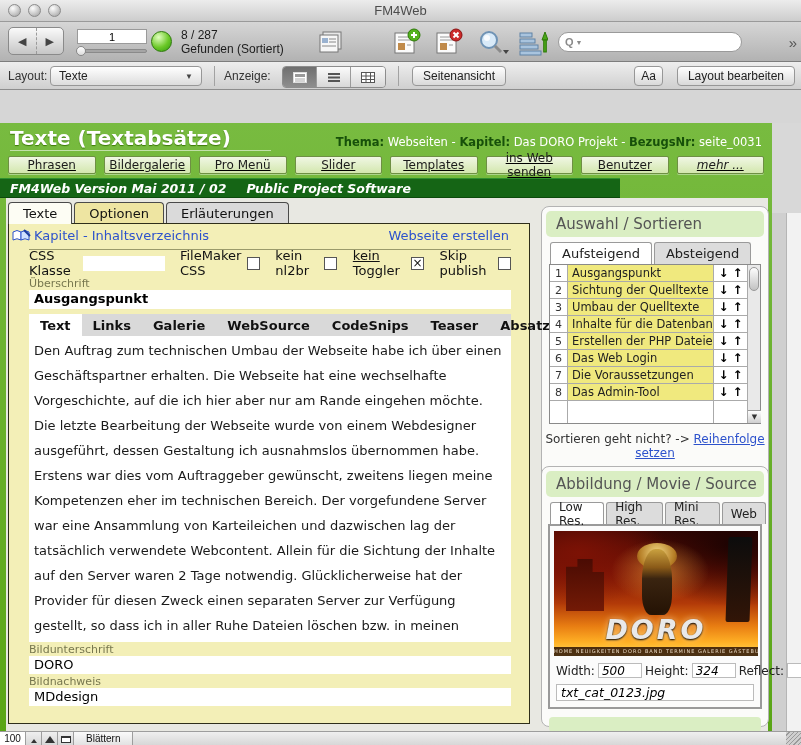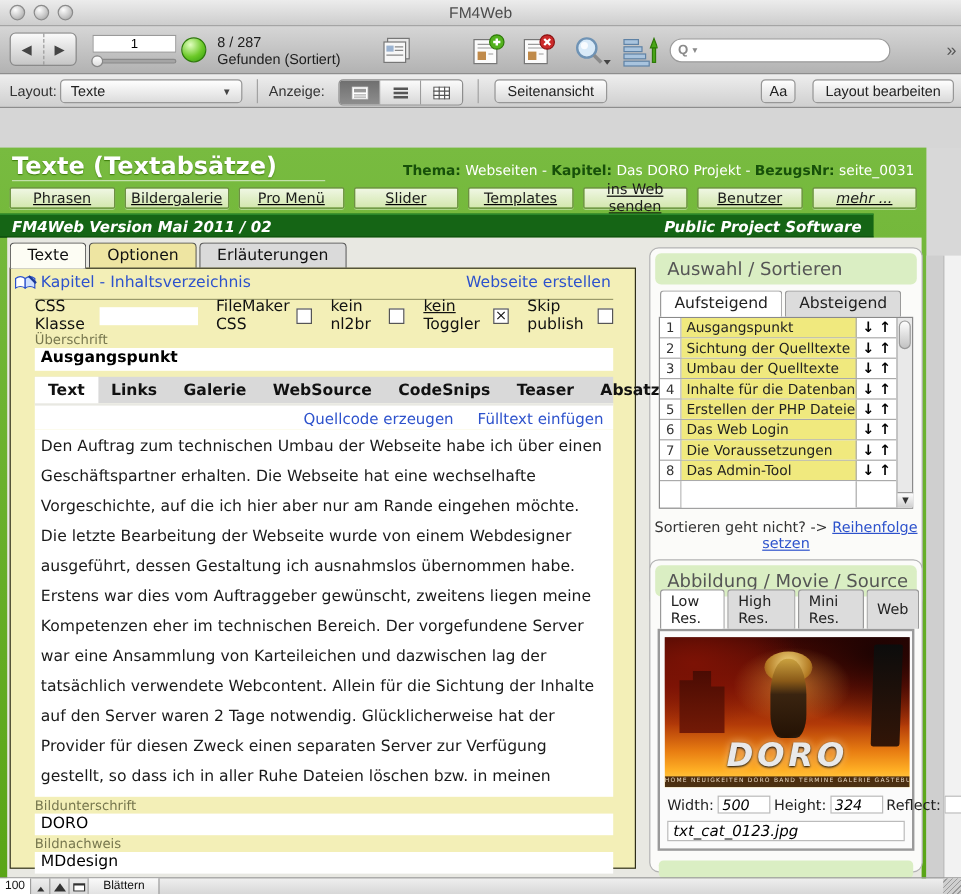--- a/index.html
+++ b/index.html
@@ -68,24 +68,24 @@
     text-shadow:0 1px 1px #3b7a07;float:left;border-bottom:1px solid rgba(255,255,255,.55);
     padding-right:40px;}
   .ghead-meta{float:right;font-size:11.5px;color:#fff;margin-top:9px;font-family:"DejaVu Sans",sans-serif;}
   .ghead-meta b{color:#17500a;font-weight:bold;}
   .gbtns{position:absolute;left:0;top:31px;width:772px;height:24px;display:flex;gap:8px;padding:2px 8px;text-decoration:underline;}
   .gbtn{flex:1;height:18px;border:1px solid #6e8f44;border-radius:2px;
     background:linear-gradient(#f0f7e4,#d3e7ae);font-size:12px;color:#1b1b1b;
     display:flex;align-items:center;justify-content:center;cursor:pointer;
     font-family:"DejaVu Sans",sans-serif;box-shadow:0 1px 0 rgba(255,255,255,.4);}
   .gbtn.italic{font-style:italic;}
-  .gversion{position:absolute;left:0;top:55px;width:728px;height:20px;background:#156515;
+  .gversion{position:absolute;left:0;top:55px;width:620px;height:20px;background:#156515;
     border-top:1px solid #2f8f2f;border-bottom:1px solid #0c4a0c;display:flex;align-items:center;
-    justify-content:space-between;padding:0 10px;color:#fff;font-size:12.5px;font-weight:bold;
-    font-style:italic;font-family:"DejaVu Sans",sans-serif;}
+    padding:0 10px;color:#fff;font-size:12.5px;font-weight:bold;
+    font-style:italic;font-family:"DejaVu Sans",sans-serif;gap:20px;}
   .content{position:absolute;left:6px;top:75px;width:762px;height:545px;background:#e8e8e2;}
   
   .tabs-main{position:absolute;left:2px;top:3px;display:flex;height:23px;align-items:flex-end;}
   .mtab{height:22px;border:1px solid #4a4a4a;border-bottom:none;border-radius:4px 4px 0 0;
     padding:0 14px;display:flex;align-items:center;font-size:13px;color:#111;cursor:pointer;
     margin-right:2px;font-family:"DejaVu Sans",sans-serif;}
   .mtab.active{background:#fdfdf4;position:relative;z-index:2;}
   .mtab.t2{background:#eee5a2;}
   .mtab.t3{background:#dadada;}
   .ypanel{position:absolute;left:2px;top:25px;width:522px;height:501px;background:#f3efb7;
@@ -117,21 +117,21 @@
   
   .rpanel{position:absolute;left:535px;width:228px;background:#fbfbf9;border:1px solid #b3b3b3;
     border-radius:8px;font-family:"DejaVu Sans",sans-serif;}
   .p-head{margin:4px;height:26px;background:#daeec3;border-radius:5px;display:flex;
     align-items:center;padding-left:10px;font-size:15px;color:#555;}
   .p-tabs{display:flex;margin-left:8px;height:23px;align-items:flex-end;}
   .ptab{height:22px;border:1px solid #9a9a9a;border-bottom:none;border-radius:3px 3px 0 0;
     padding:0 11px;display:flex;align-items:center;font-size:13px;color:#222;cursor:pointer;
     margin-right:2px;background:#dcdcdc;}
   .ptab.active{background:#fff;position:relative;z-index:2;}
-  .ptab.sm{font-size:12px;padding:16px 8px;}
+  .ptab.sm{font-size:12px;padding:5px 8px;}
   .p-table{margin:0 7px;border:1px solid #8a8a8a;background:#fff;display:flex;position:relative;z-index:1;}
   .rows{flex:1;}
   .srow{display:flex;height:17px;border-bottom:1px solid #aaa;}
   .srow:last-child{border-bottom:none;}
   .srow .idx{width:18px;font-size:11px;color:#333;display:flex;align-items:center;
     justify-content:center;border-right:1px solid #aaa;}
   .srow .lab{width:146px;background:#f0e97e;font-size:11.5px;color:#222;display:flex;
     align-items:center;padding-left:4px;border-right:1px solid #aaa;overflow:hidden;white-space:nowrap;}
   .srow .arr{width:33px;display:flex;align-items:center;justify-content:center;gap:4px;
     font-weight:bold;font-size:12px;color:#000;}
@@ -400,24 +400,20 @@
         <div class="hfield">Ausgangspunkt</div>
         <div class="itabs">
           <div class="itab active">Text</div>
           <div class="itab">Links</div>
           <div class="itab">Galerie</div>
           <div class="itab">WebSource</div>
           <div class="itab">CodeSnips</div>
           <div class="itab">Teaser</div>
           <div class="itab">Absatzformat</div>
         </div>
-        <div class="actionrow">
-          <span><a class="link">Quellcode erzeugen</a></span>
-          <span><a class="link">Fülltext einfügen</a></span>
-        </div>
         <div class="bodytext">Den Auftrag zum technischen Umbau der Webseite habe ich über einen Geschäftspartner erhalten. Die Webseite hat eine wechselhafte Vorgeschichte, auf die ich hier aber nur am Rande eingehen möchte. Die letzte Bearbeitung der Webseite wurde von einem Webdesigner ausgeführt, dessen Gestaltung ich ausnahmslos übernommen habe. Erstens war dies vom Auftraggeber gewünscht, zweitens liegen meine Kompetenzen eher im technischen Bereich. Der vorgefundene Server war eine Ansammlung von Karteileichen und dazwischen lag der tatsächlich verwendete Webcontent. Allein für die Sichtung der Inhalte auf den Server waren 2 Tage notwendig. Glücklicherweise hat der Provider für diesen Zweck einen separaten Server zur Verfügung gestellt, so dass ich in aller Ruhe Dateien löschen bzw. in meinen garbage Ordner verschieben konnte. Nachdem diese Aktion abgeschlossen war, stellte sich der Inhalt schon recht übersichtlich dar. Der Kollege Webdesigner hatte im Prinzip keinen großen Blödsinn veranstaltet.</div>
         <div class="slabel">Bildunterschrift</div>
         <div class="cfield">DORO</div>
         <div class="slabel">Bildnachweis</div>
         <div class="cfield">MDdesign</div>
       </div>
 
       <div class="rpanel" style="top:8px;height:301px;">
         <div class="p-head">Auswahl / Sortieren</div>
         <div class="p-tabs">

